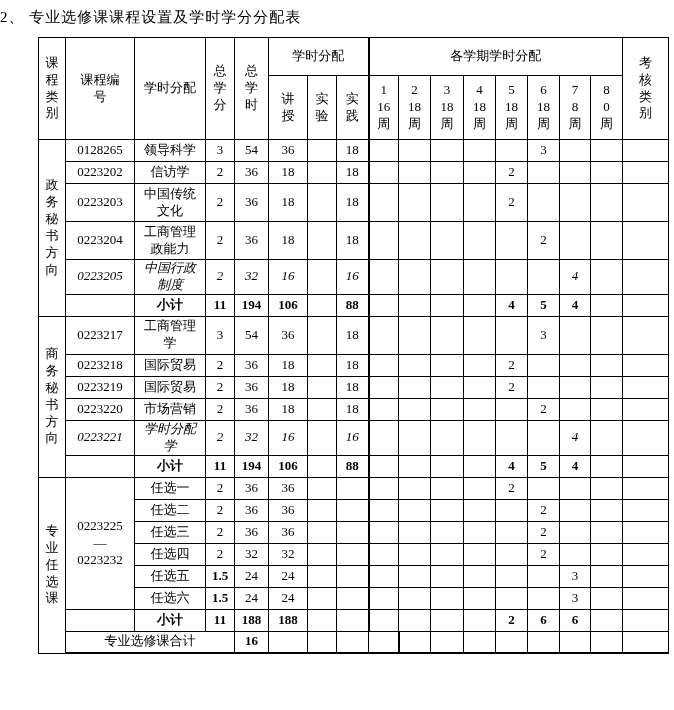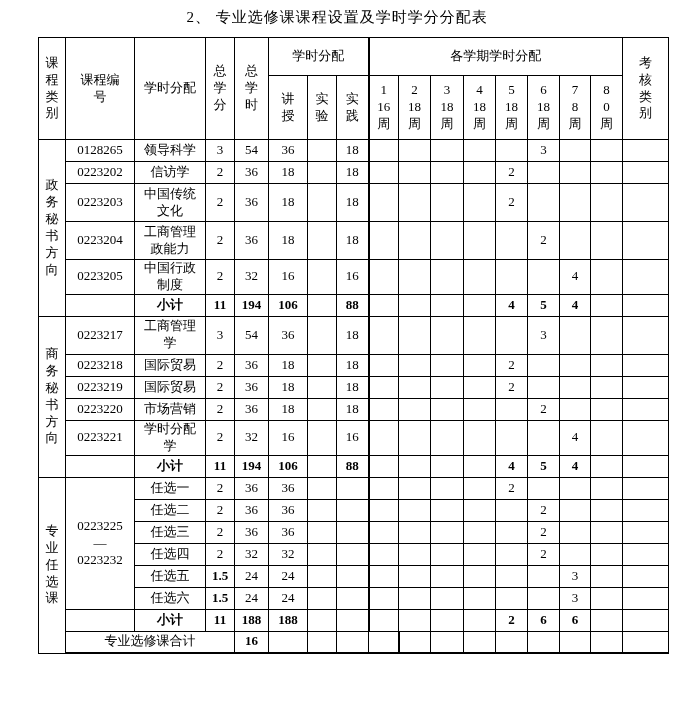--- a/index.html
+++ b/index.html
@@ -3,21 +3,21 @@
 <meta charset="utf-8">
 <style>
   html,body { margin:0; padding:0; }
   body {
     width:674px; height:710px; background:#ffffff; color:#000;
     font-family:"Liberation Serif","DejaVu Serif",serif;
     overflow:hidden;
   }
   .title {
     padding-top:8px; margin-bottom:10px;
-    text-align:center; font-size:15px; letter-spacing:1px;
+    text-align:left; font-size:15px; letter-spacing:1px;
     white-space:pre;
   }
   table.sched {
     border-collapse:collapse; table-layout:fixed;
     margin-left:38px; width:630px;
   }
   table.sched td {
     border:1px solid #000; padding:0;
     text-align:center; vertical-align:middle;
     font-size:13px; line-height:1.3;
@@ -26,21 +26,21 @@
   .vt { line-height:1.9; }          
   .glabel { line-height:2.05; }     
   .glabel5 { line-height:2.6; }     
   .coderange { line-height:3.1;margin-top:46px; }   
   .sdiv { border-left:2px solid #000 !important;margin-left:12px; } 
   .bold { font-weight:bold; }
   tr.hr1 { height:38px; }
   tr.hr2 { height:64px; }
   tr.h22 { height:22px; }
   tr.h38 { height:38px; }
-  tr.h34 { height:34px; }
+  tr.h34 { height:34px;font-style:italic; }
   tr.gtr td { border-bottom-width:2px; }
 </style>
 </head>
 <body>
 
 <div class="title">2、 专业选修课课程设置及学时学分分配表</div>
 
 <table class="sched">
   <colgroup>
     <col style="width:27px">

